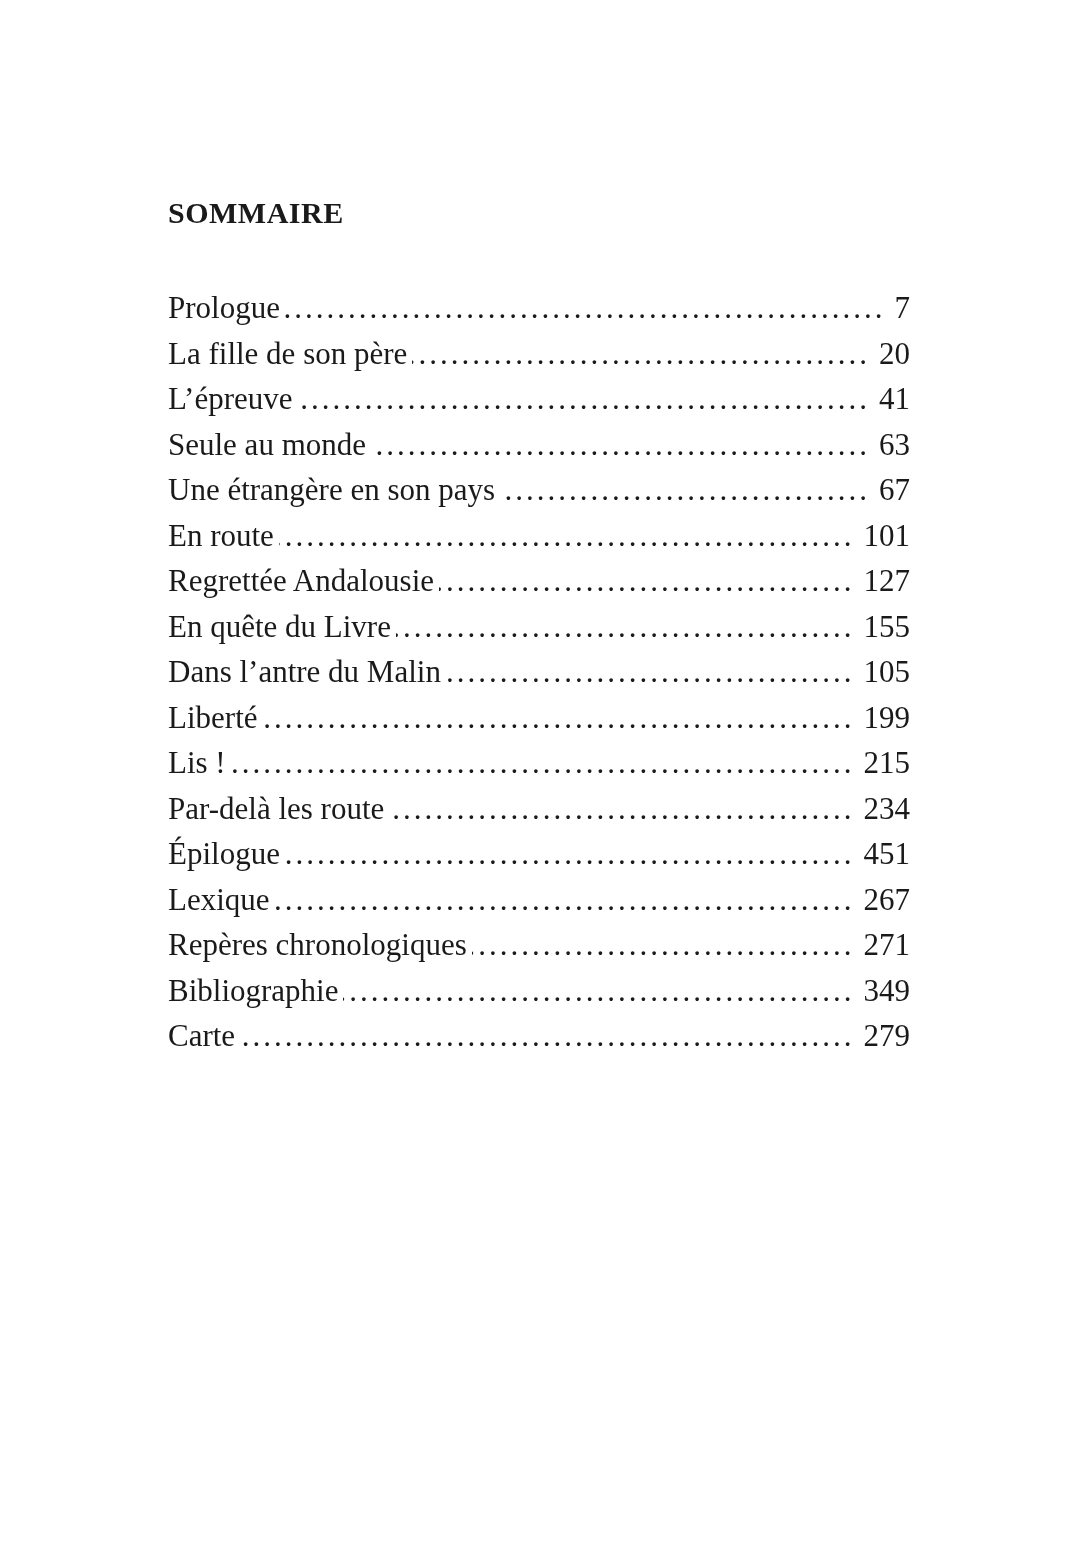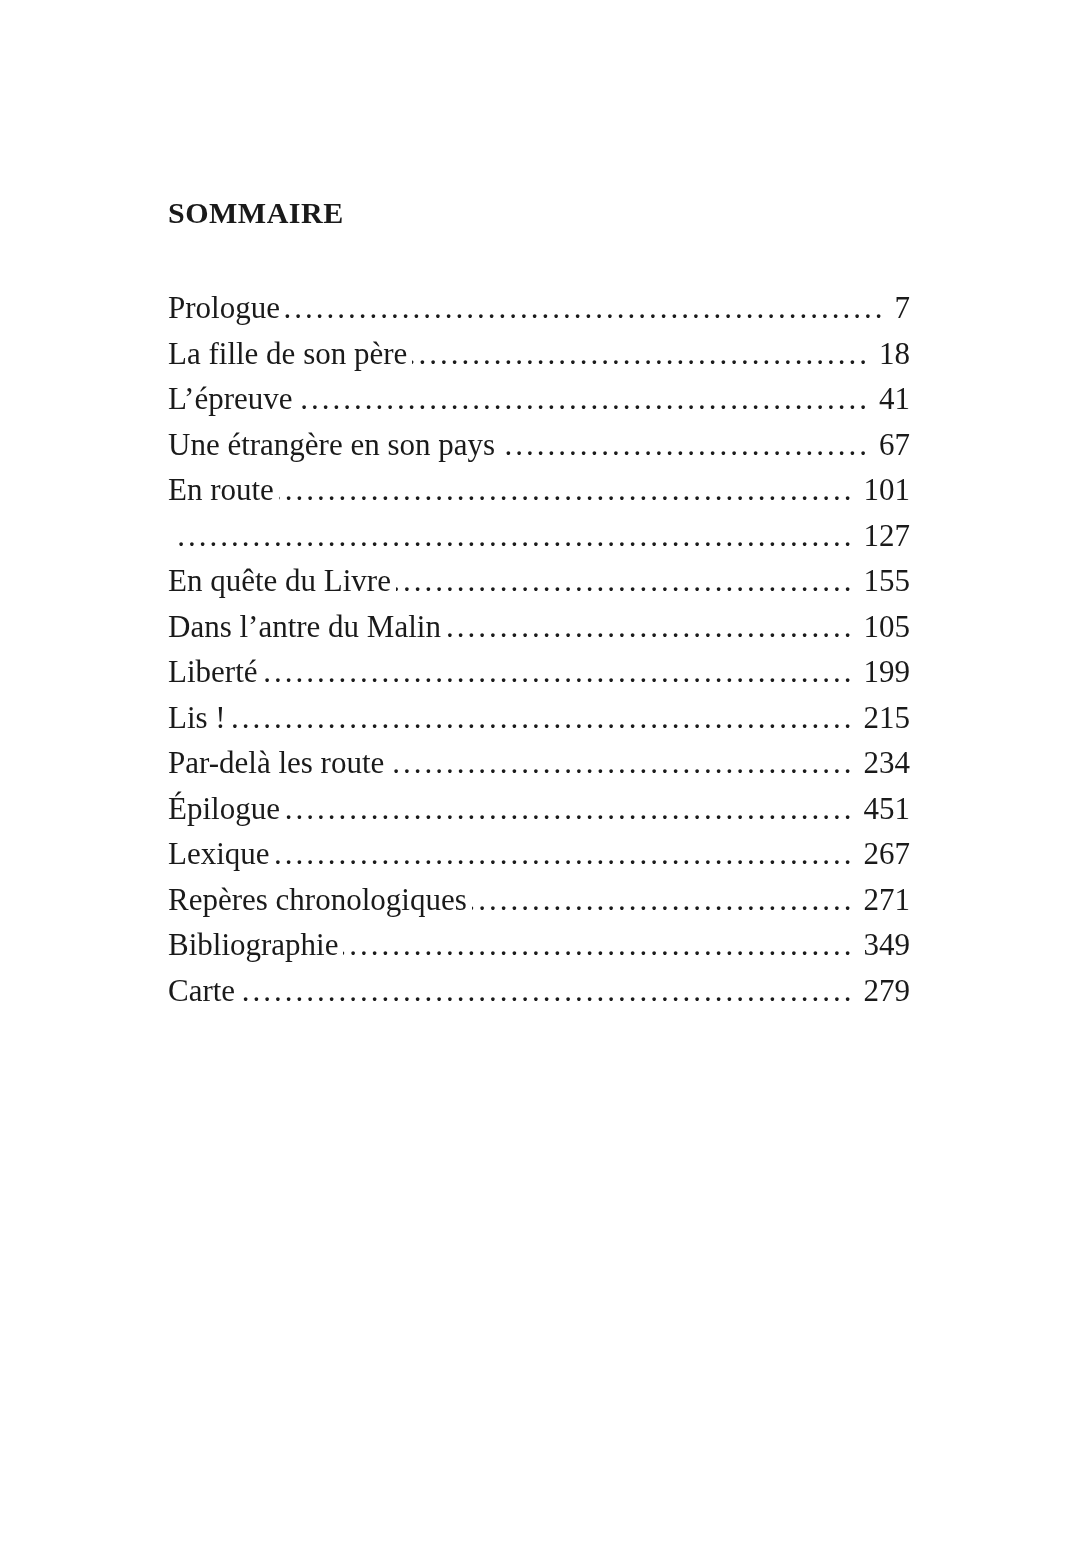--- a/index.html
+++ b/index.html
@@ -75,38 +75,44 @@
 
   <div class="toc-list">
       <div class="toc-row">
         <span class="toc-label">Prologue</span>
         <span class="toc-dots"></span>
         <span class="toc-page">7</span>
       </div>
       <div class="toc-row">
         <span class="toc-label">La fille de son père</span>
         <span class="toc-dots"></span>
-        <span class="toc-page">18</span>
+        <span class="toc-page">20</span>
       </div>
       <div class="toc-row">
         <span class="toc-label">L’épreuve</span>
         <span class="toc-dots"></span>
         <span class="toc-page">41</span>
+      </div>
+      <div class="toc-row">
+        <span class="toc-label">Seule au monde</span>
+        <span class="toc-dots"></span>
+        <span class="toc-page">63</span>
       </div>
       <div class="toc-row">
         <span class="toc-label">Une étrangère en son pays</span>
         <span class="toc-dots"></span>
         <span class="toc-page">67</span>
       </div>
       <div class="toc-row">
         <span class="toc-label">En route</span>
         <span class="toc-dots"></span>
         <span class="toc-page">101</span>
       </div>
       <div class="toc-row">
+        <span class="toc-label">Regrettée Andalousie</span>
         <span class="toc-dots"></span>
         <span class="toc-page">127</span>
       </div>
       <div class="toc-row">
         <span class="toc-label">En quête du Livre</span>
         <span class="toc-dots"></span>
         <span class="toc-page">155</span>
       </div>
       <div class="toc-row">
         <span class="toc-label">Dans l’antre du Malin</span>

